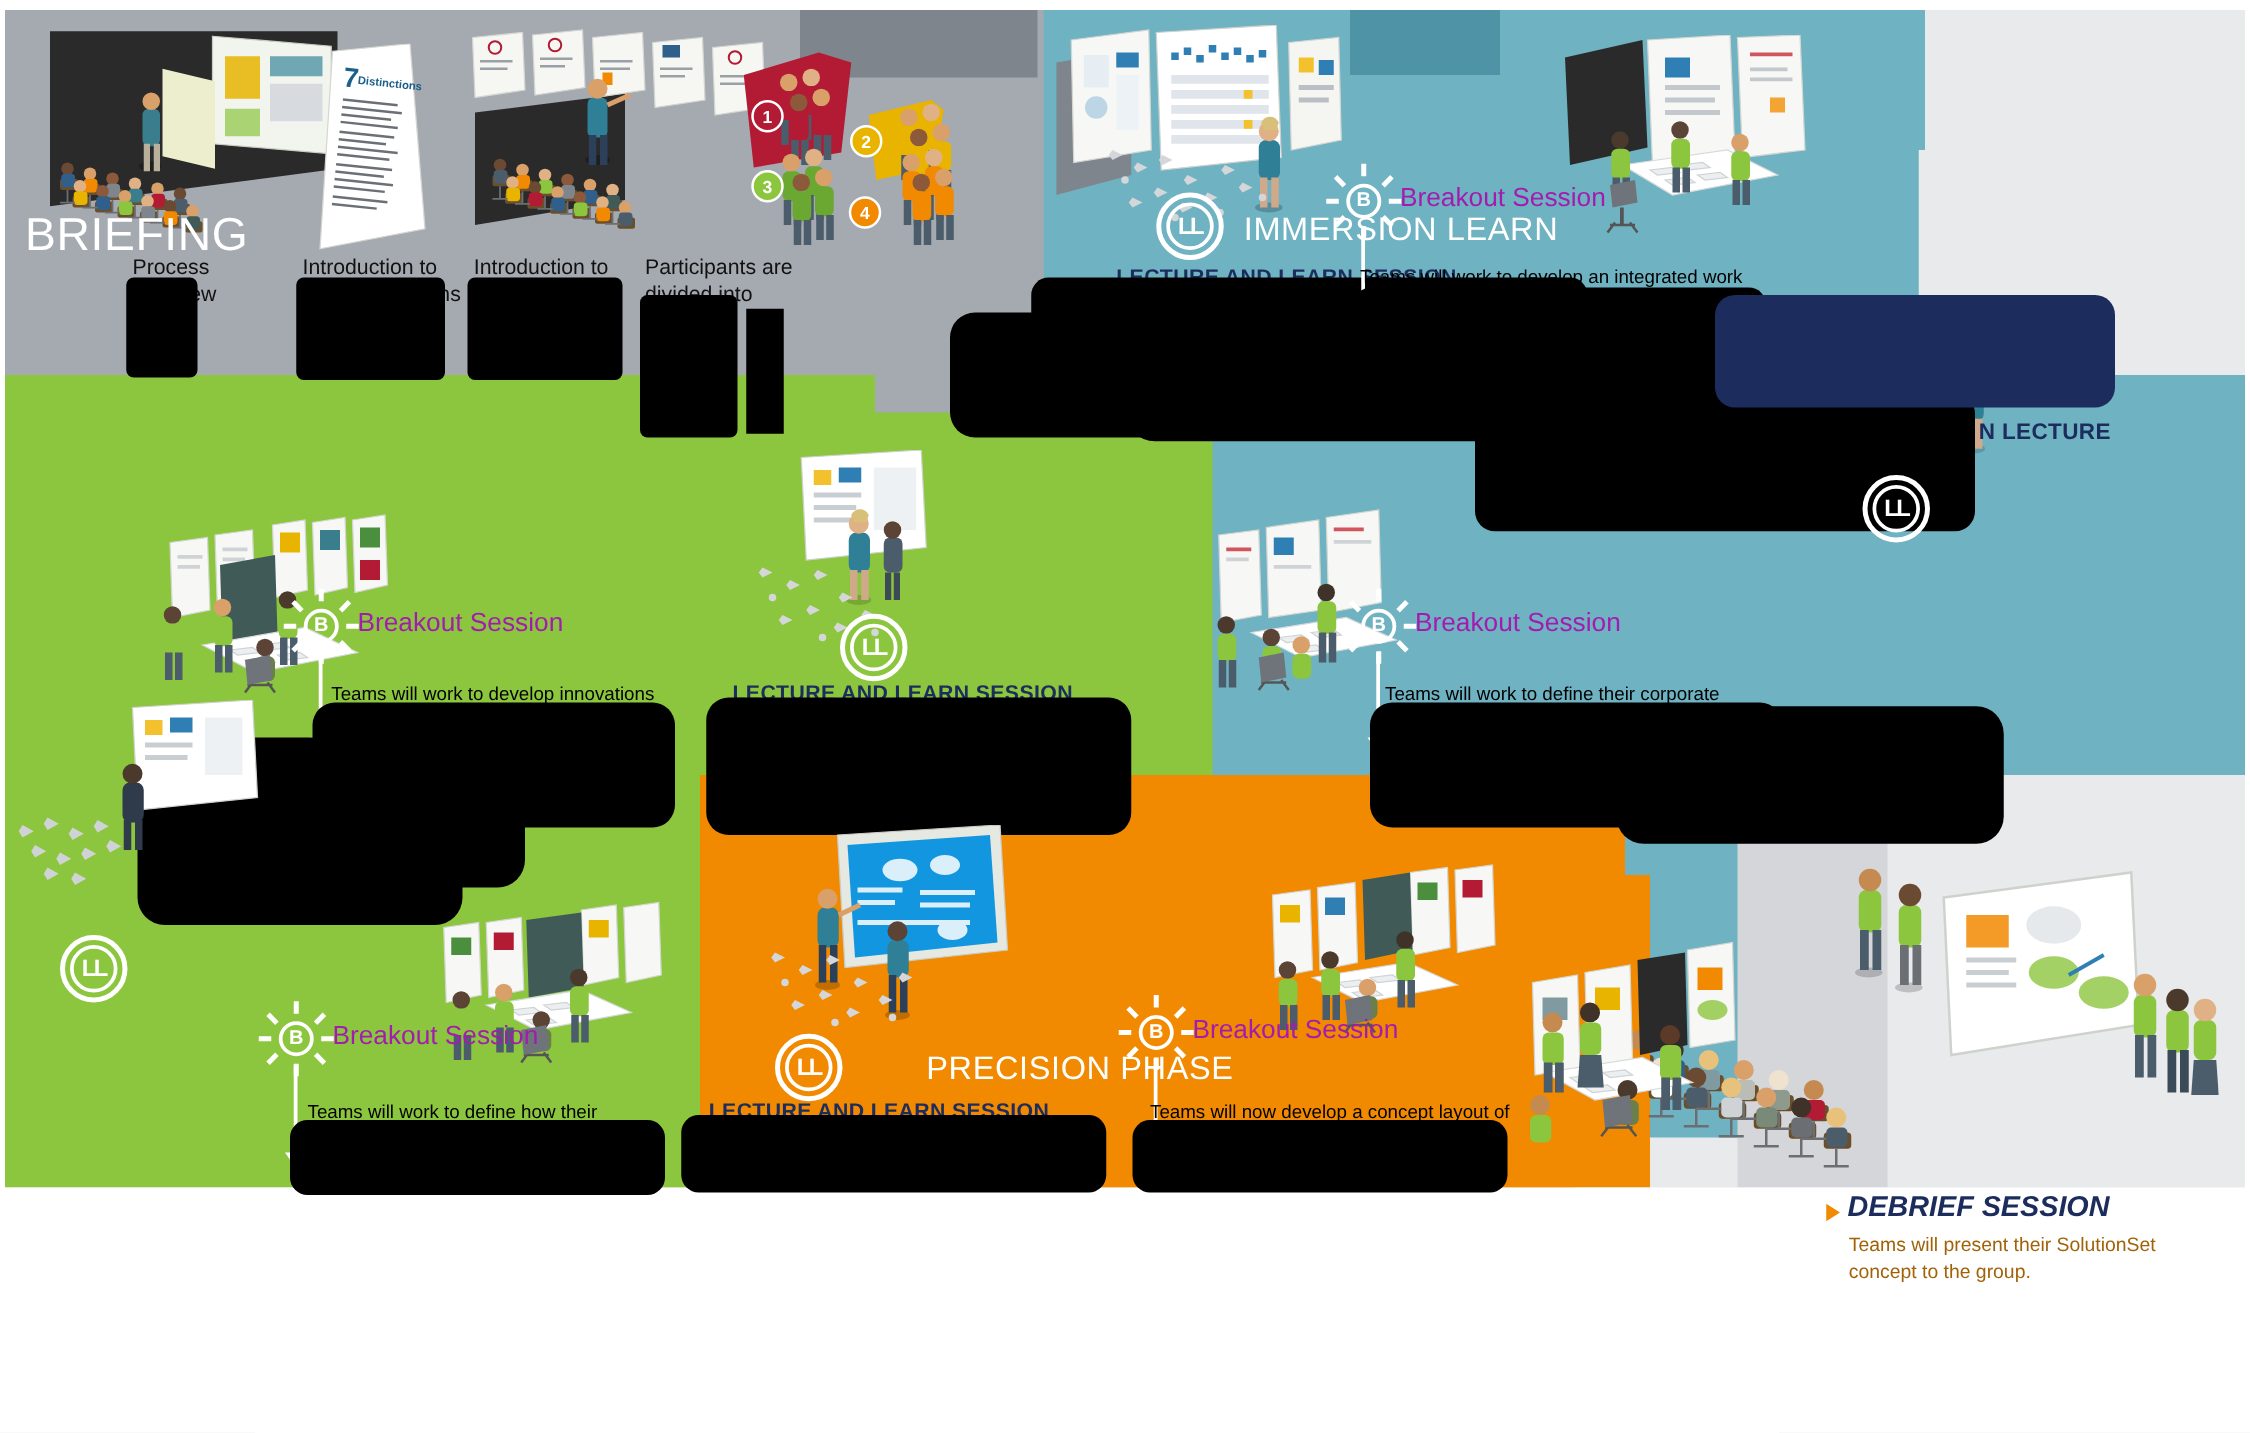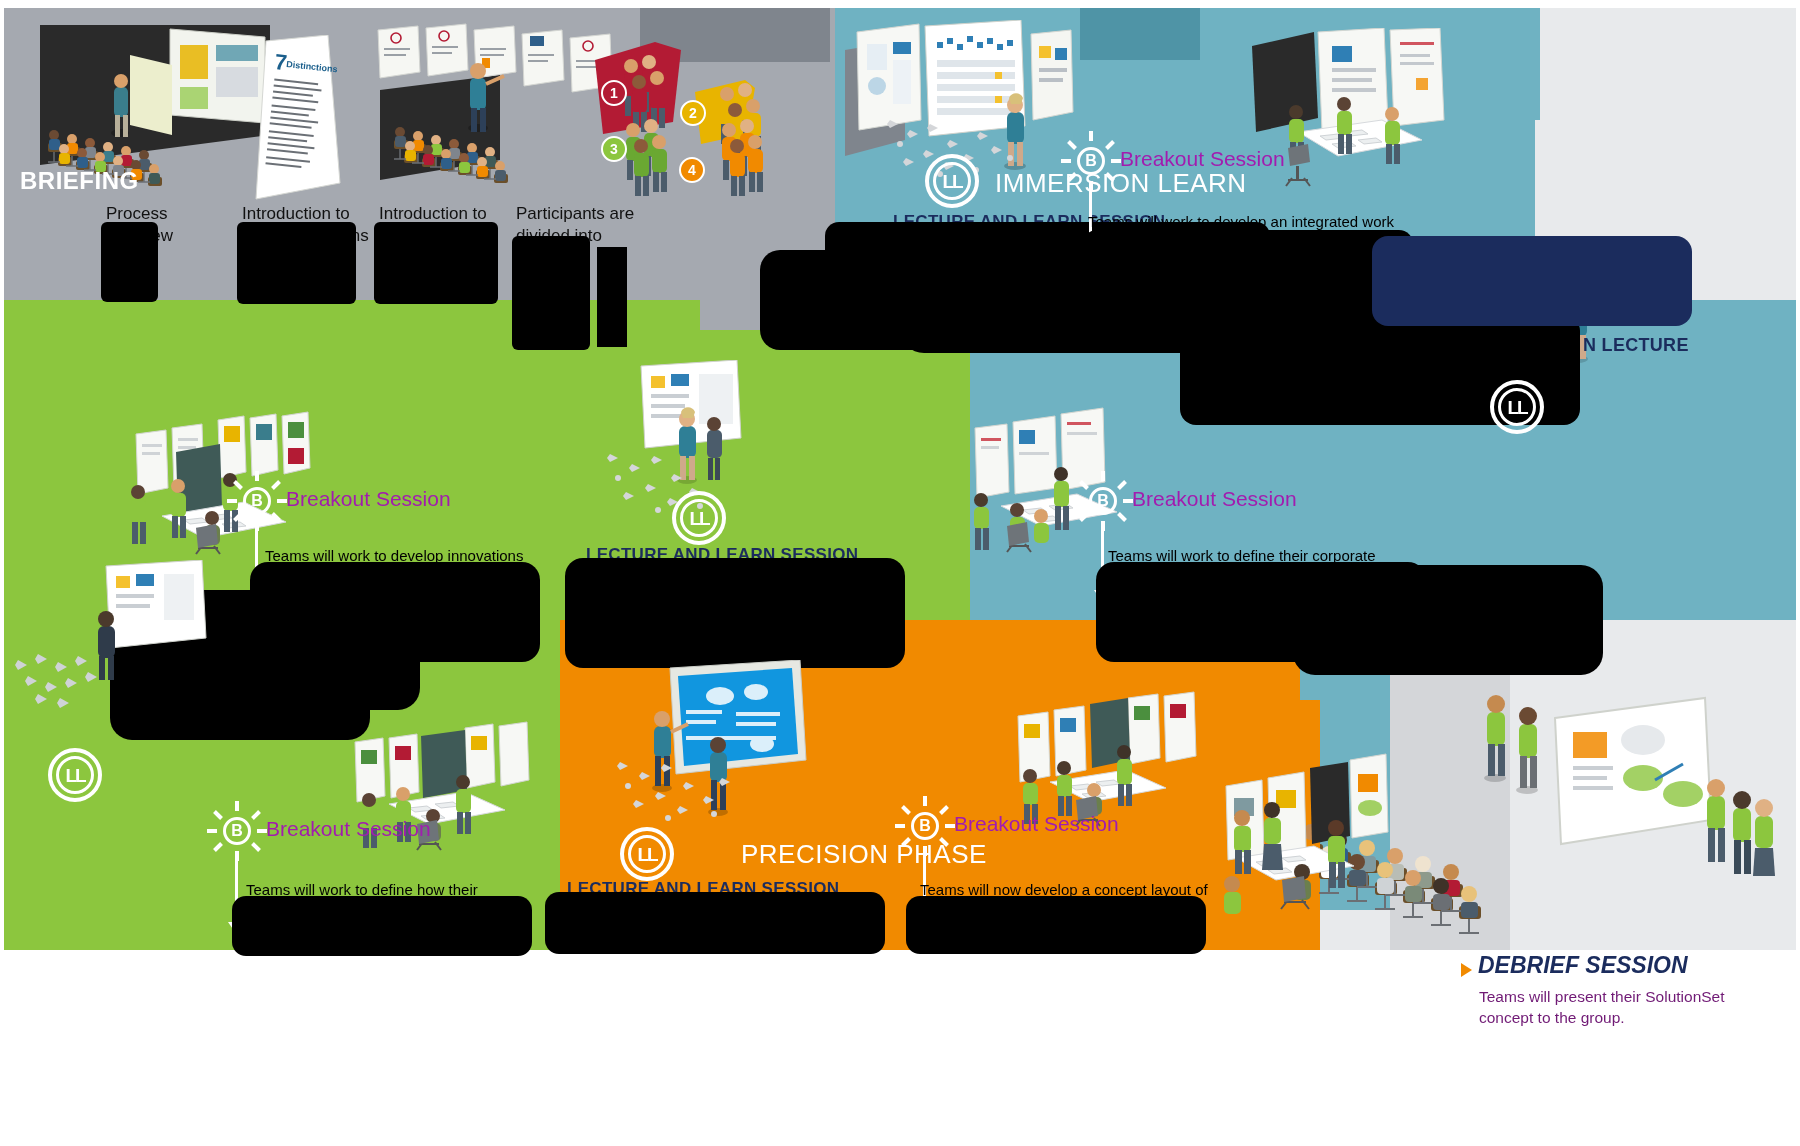--- a/index.html
+++ b/index.html
@@ -29,21 +29,21 @@
   
   .phase-title {
     position:absolute;
     color:#ffffff;
     font-size:26px;
     letter-spacing:.5px;
     font-weight:400;
     white-space:nowrap;
     font-family:"Liberation Sans", sans-serif;
   }
-  .phase-title.big { font-size:24px;font-weight:bold; }
+  .phase-title.big { font-size:37px; }
 
   
   .ll-caption {
     position:absolute;
     color:#1b2c5d;
     font-size:17px;
     font-weight:700;
     letter-spacing:.3px;
     white-space:nowrap;
   }
@@ -133,21 +133,21 @@
   }
   .debrief-arrow {
     position:absolute;
     width:0;height:0;
     border-top:7px solid transparent;
     border-bottom:7px solid transparent;
     border-left:11px solid #f18a00;
   }
   .debrief-text {
     position:absolute;
-    color:#701a75;
+    color:#a16207;
     font-size:15.5px;
     line-height:1.38;
     width:265px;
   }
 
   
   .redact { position:absolute; background:#000000; }
 
   
   .scene { position:absolute; }

